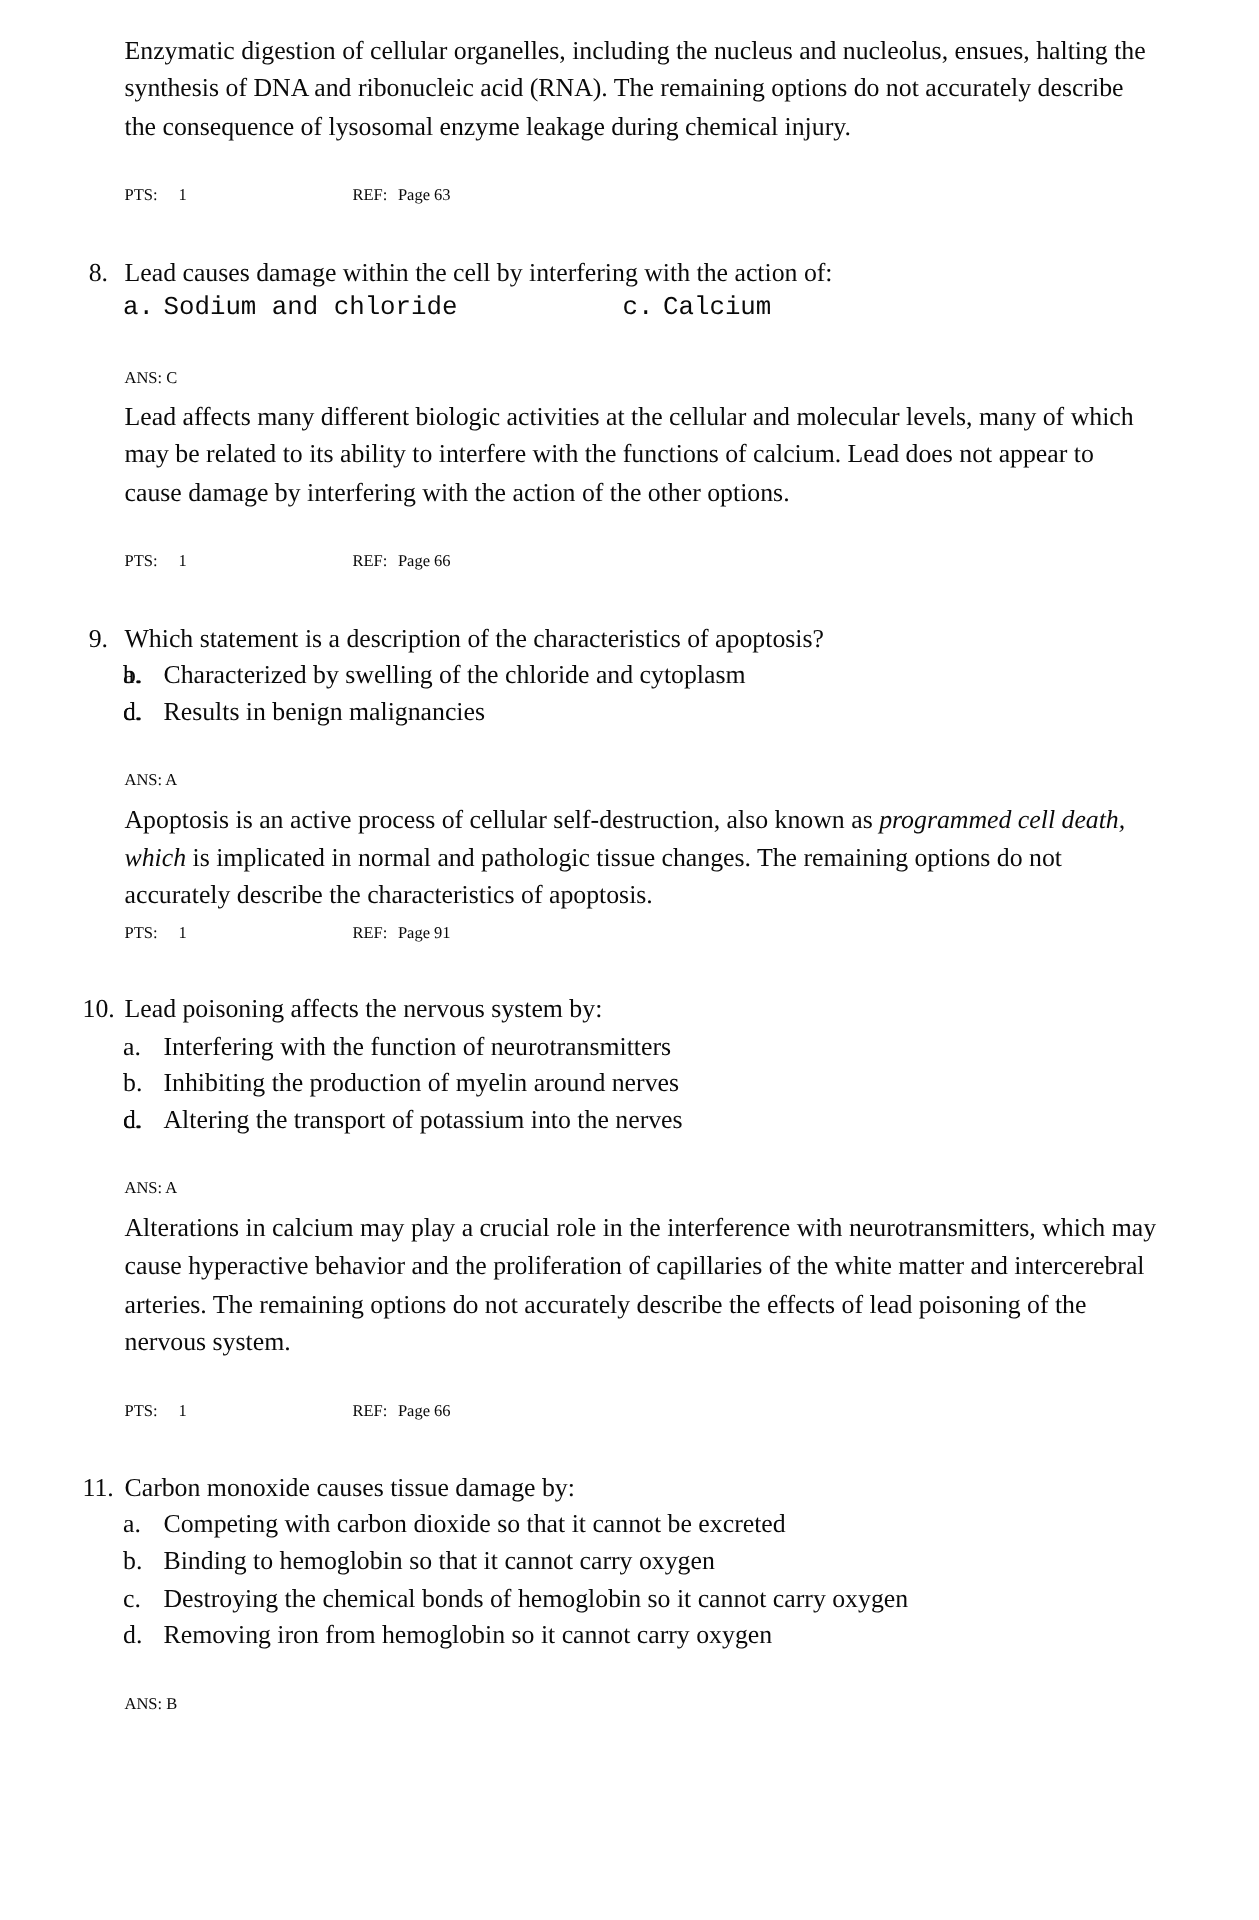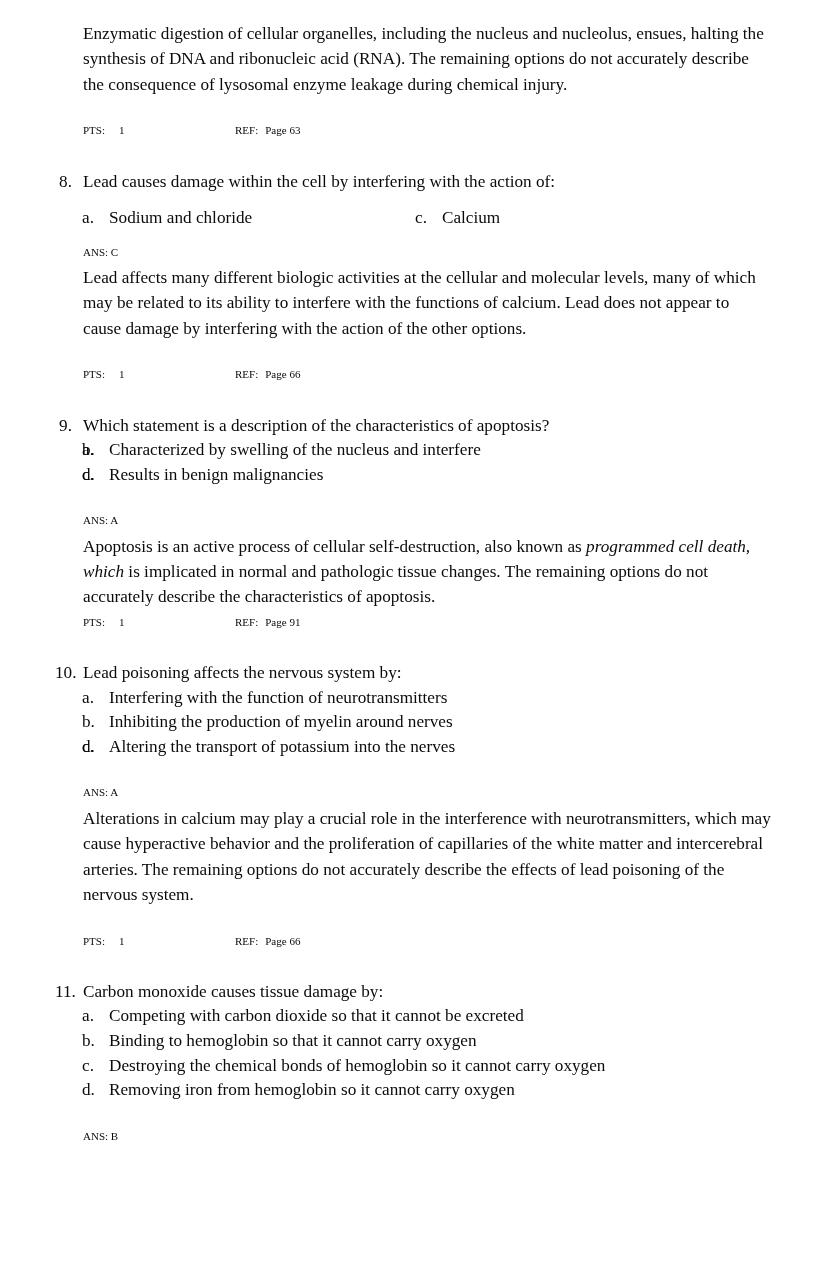--- a/index.html
+++ b/index.html
@@ -99,22 +99,23 @@
   }
   .options-2col .optrow {
     position: relative;
     height: 24.6px;
     line-height: 24.6px;
     font-size: 17.2px;
   }
   .options-2col .cell-left,
   .options-2col .cell-right {
     position: absolute;
-    top: 12px;
+    top: 0;
     white-space: nowrap;
+    font-family: Liberation Mono, monospace;
   }
   .options-2col .cell-left  { left: 0; }
   .options-2col .cell-right { left: 333px; }
   .options-2col .ltr {
     display: inline-block;
     width: 27px;
   }
   .options-2col .ltr.tight { width: 20px; }
 
   .ans {
@@ -168,21 +169,21 @@
 
     <div class="gap-lg"></div>
 
     <div class="question">
       <span class="q-num">9.</span>
       <span class="q-stem">Which statement is a description of the characteristics of apoptosis?</span>
     </div>
 
     <ul class="options">
       <li class="opt"><span class="opt-letter">a.</span></li>
-      <li class="opt"><span class="opt-letter">b.</span><span class="opt-text">Characterized by swelling of the nucleus and interfere</span></li>
+      <li class="opt"><span class="opt-letter">b.</span><span class="opt-text">Characterized by swelling of the chloride and cytoplasm</span></li>
       <li class="opt"><span class="opt-letter">c.</span></li>
       <li class="opt"><span class="opt-letter">d.</span><span class="opt-text">Results in benign malignancies</span></li>
     </ul>
 
     <div class="gap-md"></div>
 
     <div class="ans">ANS: A</div>
     <p class="para"><span>Apoptosis is an active process of cellular self-destruction, also known as </span><em class="ital">programmed cell death, which</em><span> is implicated in normal and pathologic tissue changes. The remaining options do not accurately describe the characteristics of apoptosis.</span></p>
 
     <div class="ptsline">

